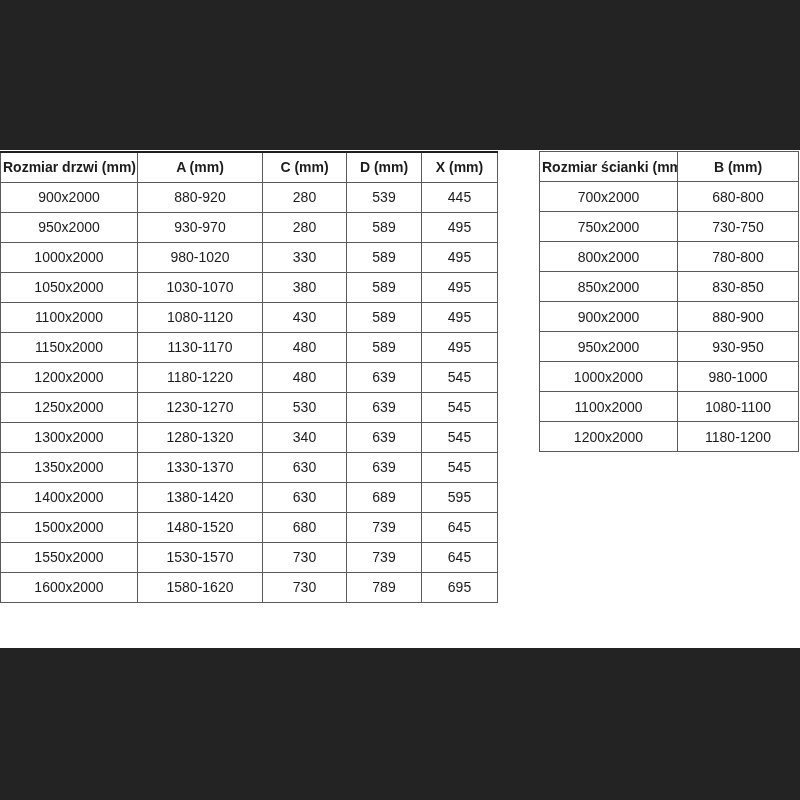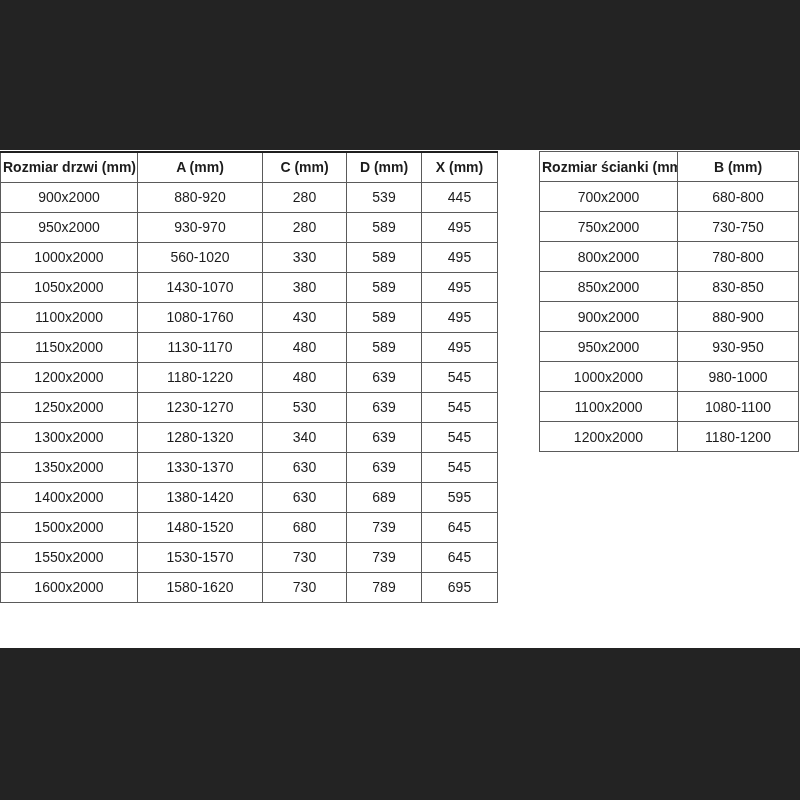--- a/index.html
+++ b/index.html
@@ -91,35 +91,35 @@
       </tr>
       <tr>
         <td>950x2000</td>
         <td>930-970</td>
         <td>280</td>
         <td>589</td>
         <td>495</td>
       </tr>
       <tr>
         <td>1000x2000</td>
-        <td>560-1020</td>
+        <td>980-1020</td>
         <td>330</td>
         <td>589</td>
         <td>495</td>
       </tr>
       <tr>
         <td>1050x2000</td>
-        <td>1430-1070</td>
+        <td>1030-1070</td>
         <td>380</td>
         <td>589</td>
         <td>495</td>
       </tr>
       <tr>
         <td>1100x2000</td>
-        <td>1080-1760</td>
+        <td>1080-1120</td>
         <td>430</td>
         <td>589</td>
         <td>495</td>
       </tr>
       <tr>
         <td>1150x2000</td>
         <td>1130-1170</td>
         <td>480</td>
         <td>589</td>
         <td>495</td>

